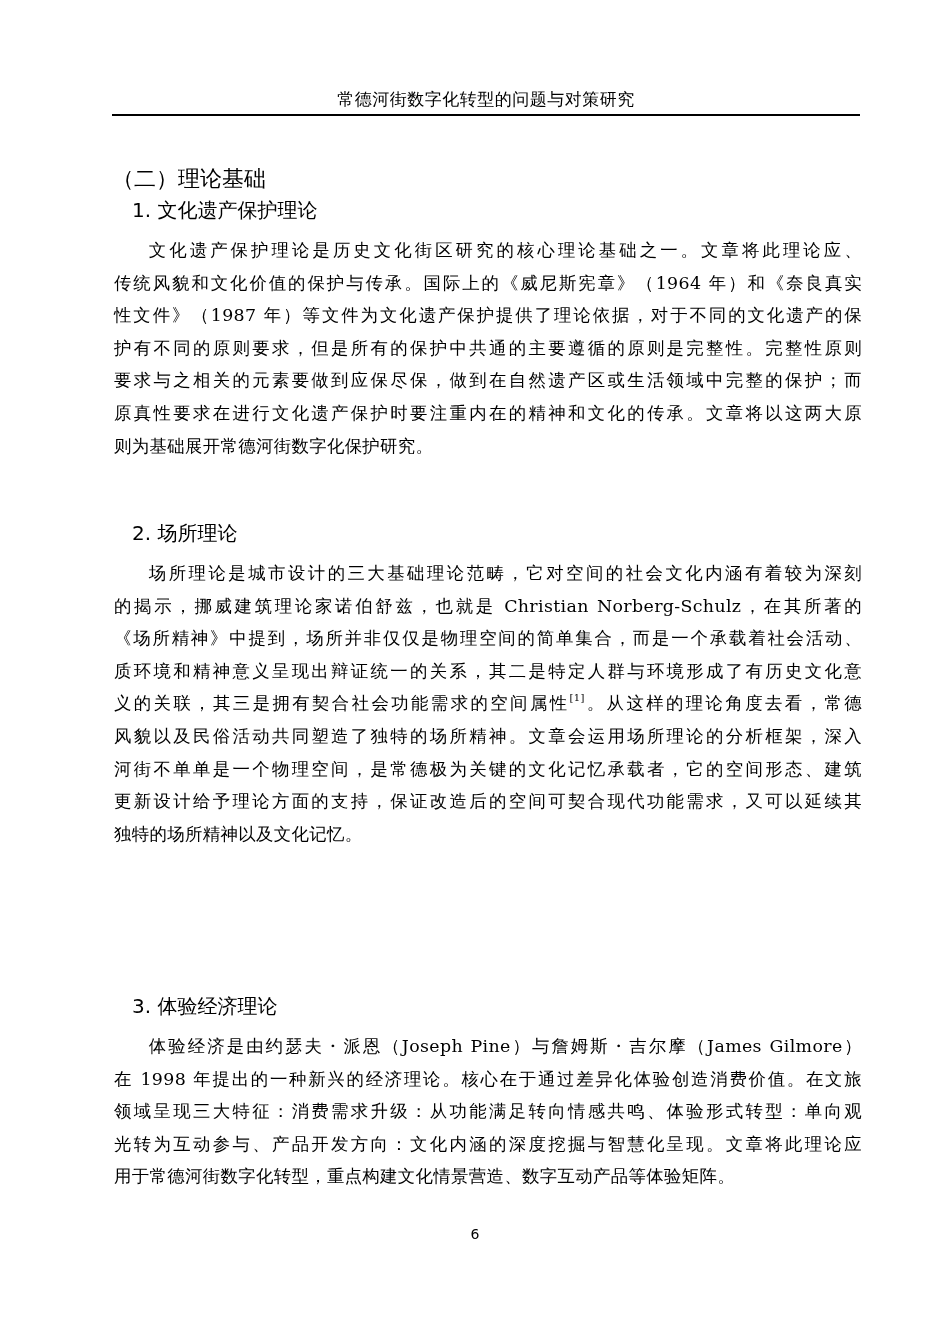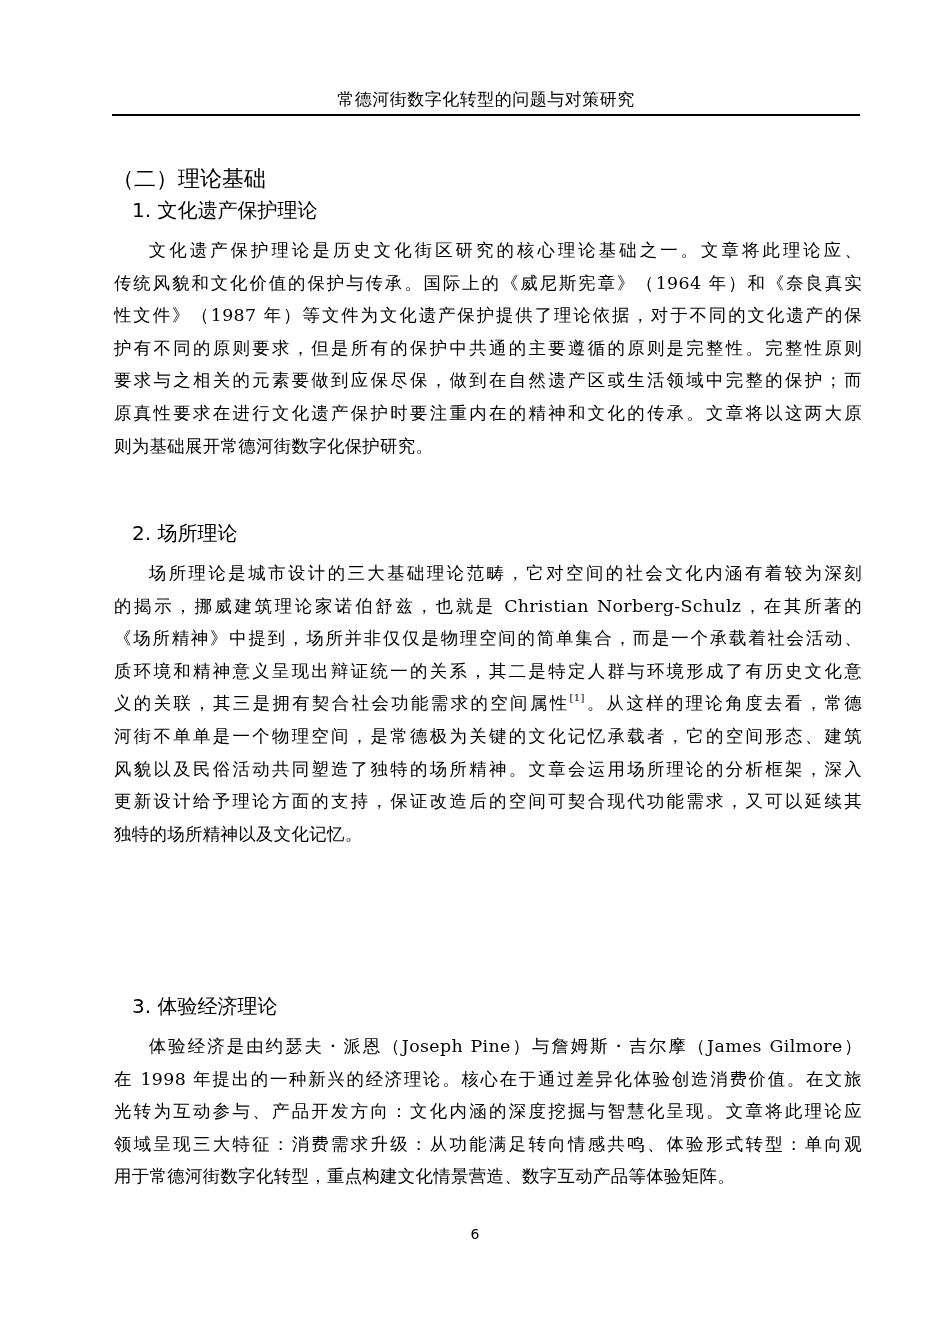--- a/index.html
+++ b/index.html
@@ -61,29 +61,29 @@
     <span class="line last">则为基础展开常德河街数字化保护研究。</span>
   </div>
 
   <div class="sub-title" style="top:521px;">2. 场所理论</div>
   <div class="para" style="top:557px;">
     <span class="line first">场所理论是城市设计的三大基础理论范畴，它对空间的社会文化内涵有着较为深刻</span>
     <span class="line">的揭示，挪威建筑理论家诺伯舒兹，也就是 Christian Norberg-Schulz，在其所著的</span>
     <span class="line">《场所精神》中提到，场所并非仅仅是物理空间的简单集合，而是一个承载着社会活动、</span>
     <span class="line">质环境和精神意义呈现出辩证统一的关系，其二是特定人群与环境形成了有历史文化意</span>
     <span class="line"><span>义的关联，其三是拥有契合社会功能需求的空间属性</span><sup class="cite">[1]</sup><span>。从这样的理论角度去看，常德</span></span>
+    <span class="line">风貌以及民俗活动共同塑造了独特的场所精神。文章会运用场所理论的分析框架，深入</span>
     <span class="line">河街不单单是一个物理空间，是常德极为关键的文化记忆承载者，它的空间形态、建筑</span>
-    <span class="line">风貌以及民俗活动共同塑造了独特的场所精神。文章会运用场所理论的分析框架，深入</span>
     <span class="line">更新设计给予理论方面的支持，保证改造后的空间可契合现代功能需求，又可以延续其</span>
     <span class="line last">独特的场所精神以及文化记忆。</span>
   </div>
 
   <div class="sub-title" style="top:994px;">3. 体验经济理论</div>
   <div class="para" style="top:1030px;">
     <span class="line first">体验经济是由约瑟夫・派恩（Joseph Pine）与詹姆斯・吉尔摩（James Gilmore）</span>
     <span class="line">在 1998 年提出的一种新兴的经济理论。核心在于通过差异化体验创造消费价值。在文旅</span>
+    <span class="line">领域呈现三大特征：消费需求升级：从功能满足转向情感共鸣、体验形式转型：单向观</span>
     <span class="line">光转为互动参与、产品开发方向：文化内涵的深度挖掘与智慧化呈现。文章将此理论应</span>
-    <span class="line">领域呈现三大特征：消费需求升级：从功能满足转向情感共鸣、体验形式转型：单向观</span>
     <span class="line last">用于常德河街数字化转型，重点构建文化情景营造、数字互动产品等体验矩阵。</span>
   </div>
 
   <div class="page-number">6</div>
 </div>
 
 </body></html>

